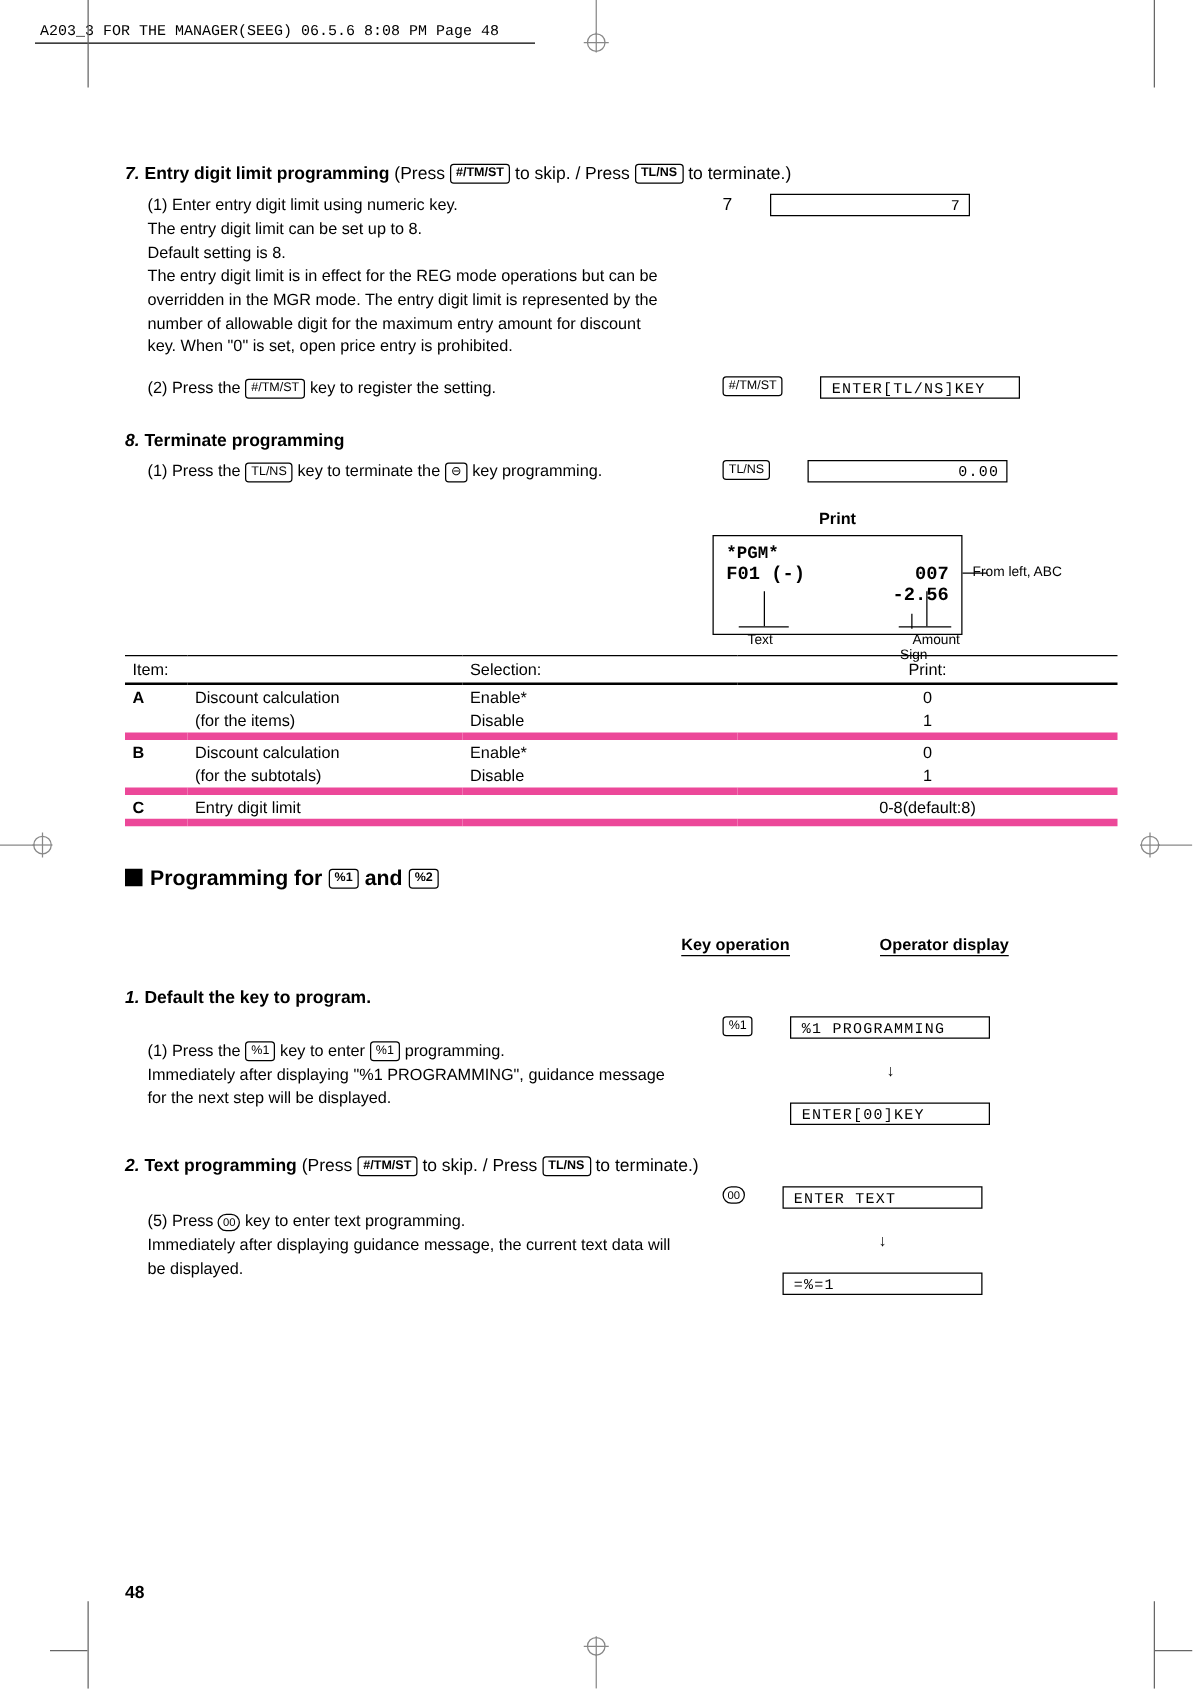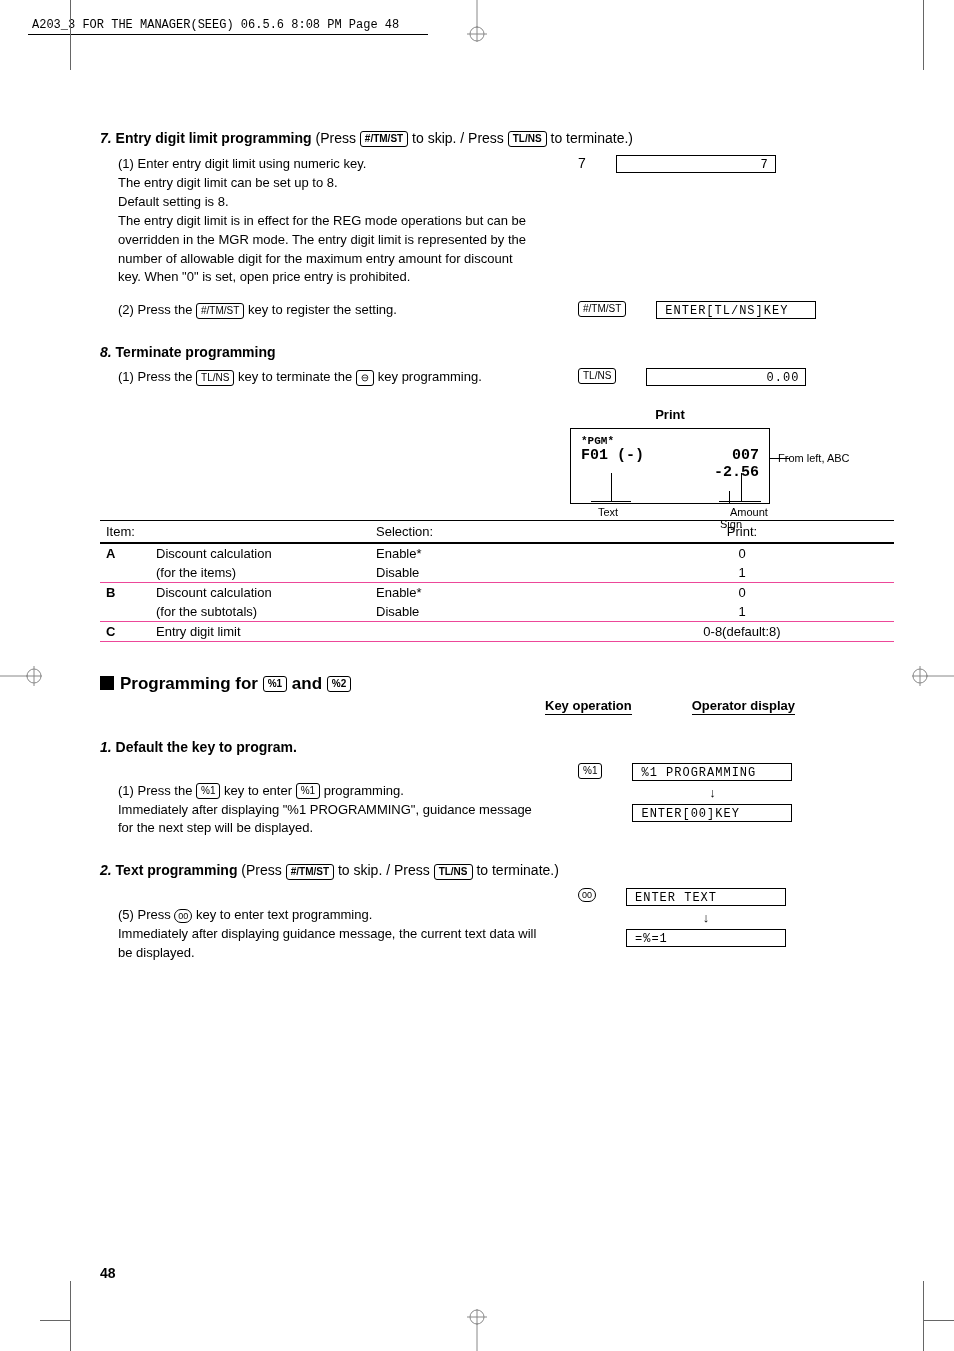--- a/index.html
+++ b/index.html
@@ -142,21 +142,21 @@
   }
   .receipt {
     border: 1px solid #000;
     width: 200px;
     padding: 6px 10px 22px 10px;
     font-family: "Courier New", monospace;
     position: relative;
   }
   .receipt-row1 {
     font-weight: bold;
-    font-size: 11px;
+    font-size: 14px;
   }
   .receipt-row2 {
     font-weight: bold;
     font-size: 15px;
     display: flex;
     justify-content: space-between;
   }
   .receipt-row3 {
     font-weight: bold;
     font-size: 15px;
@@ -181,43 +181,44 @@
     text-align: left;
     border-bottom: 2px solid #000000;
     border-top: 1px solid #000;
     padding: 3px 6px;
     font-weight: normal;
   }
   .items-table th.center, .items-table td.center { text-align: center; }
   .items-table td {
     padding: 2px 6px;
   }
-  .tr-border td { border-bottom: 1px solid #ec4899; }
+  .tr-border td { border-bottom: 6px solid #ec4899; }
   .big-heading {
     margin-top: 32px;
     font-size: 17px;
     font-weight: bold;
   }
   .black-square {
     display: inline-block;
     width: 14px;
     height: 14px;
     background: #000;
     vertical-align: -1px;
     margin-right: 6px;
   }
   .plain-line {
     font-size: 13px;
     margin-top: 12px;
   }
   .col-headers {
     display: flex;
-    margin-top: 4px;
-    font-size: 13px;
-    font-weight: bold;
+    margin-top: 35px;
+    font-size: 13px;
+    font-weight: bold;
+    gap: 12px;
   }
   .col-headers .kop {
     margin-left: 445px;
     border-bottom: 1px solid #000;
     padding-bottom: 1px;
   }
   .col-headers .opd {
     margin-left: 60px;
     border-bottom: 1px solid #000;
     padding-bottom: 1px;
@@ -230,21 +231,21 @@
   .page-num {
     position: absolute;
     left: 100px;
     bottom: 70px;
     font-weight: bold;
     font-size: 14px;
   }
   .right-stack {
     display: flex;
     flex-direction: column;
-    gap: 4px;
+    gap: 18px;
     align-items: center;
   }
 </style>
 </head>
 <body>
 
 <div class="header-line">A203_3 FOR THE MANAGER(SEEG)  06.5.6 8:08 PM  Page 48</div>
 <div class="header-underline"></div>
 
 <svg class="crop-top" width="40" height="44">

